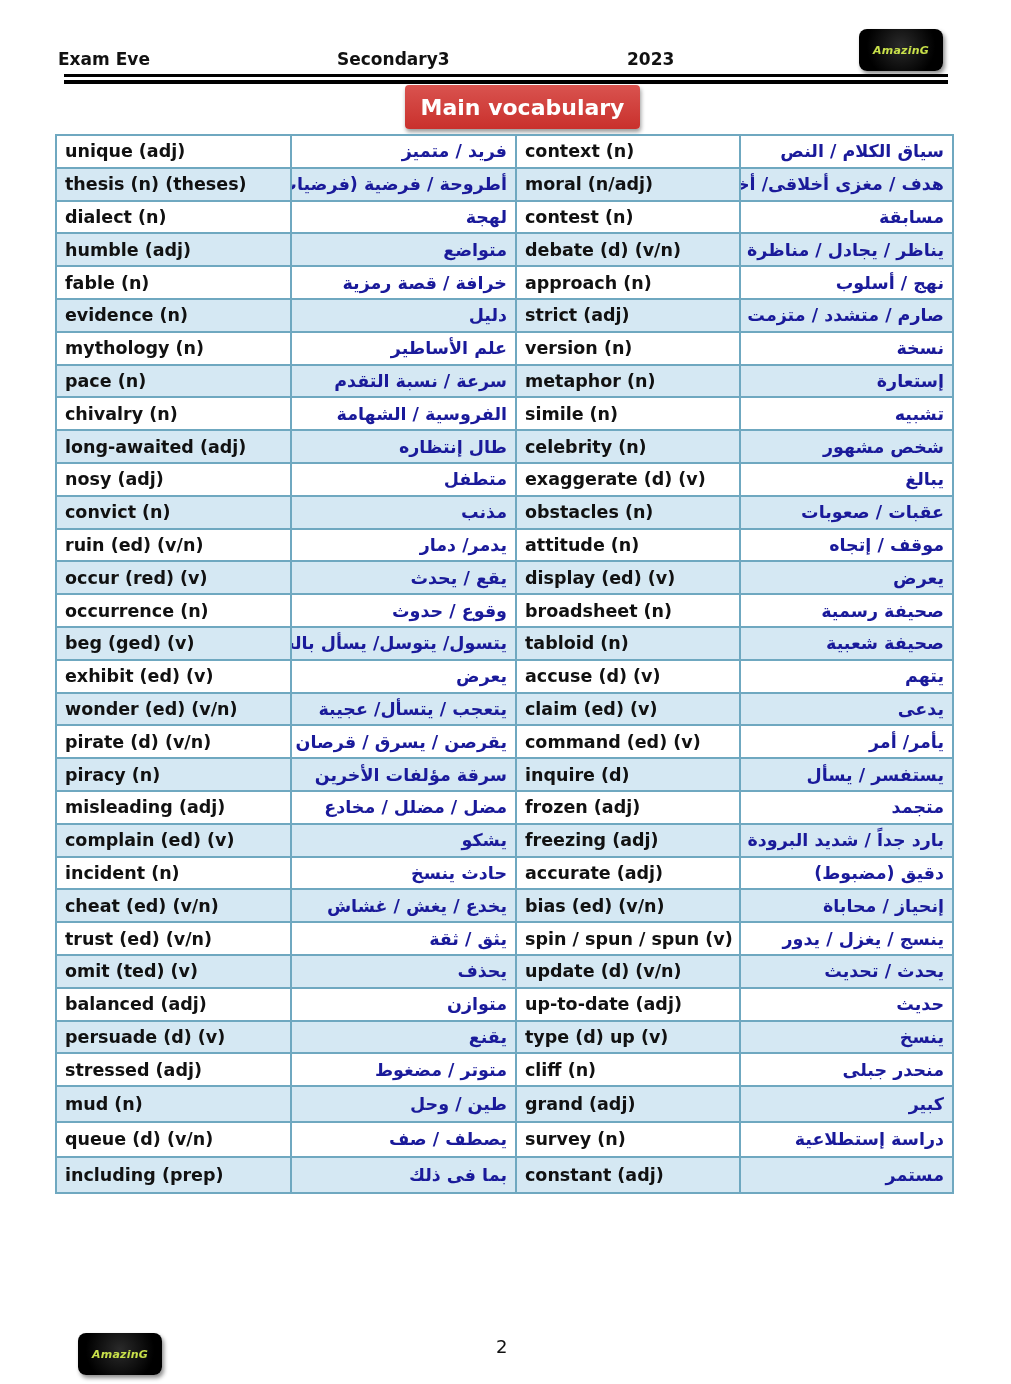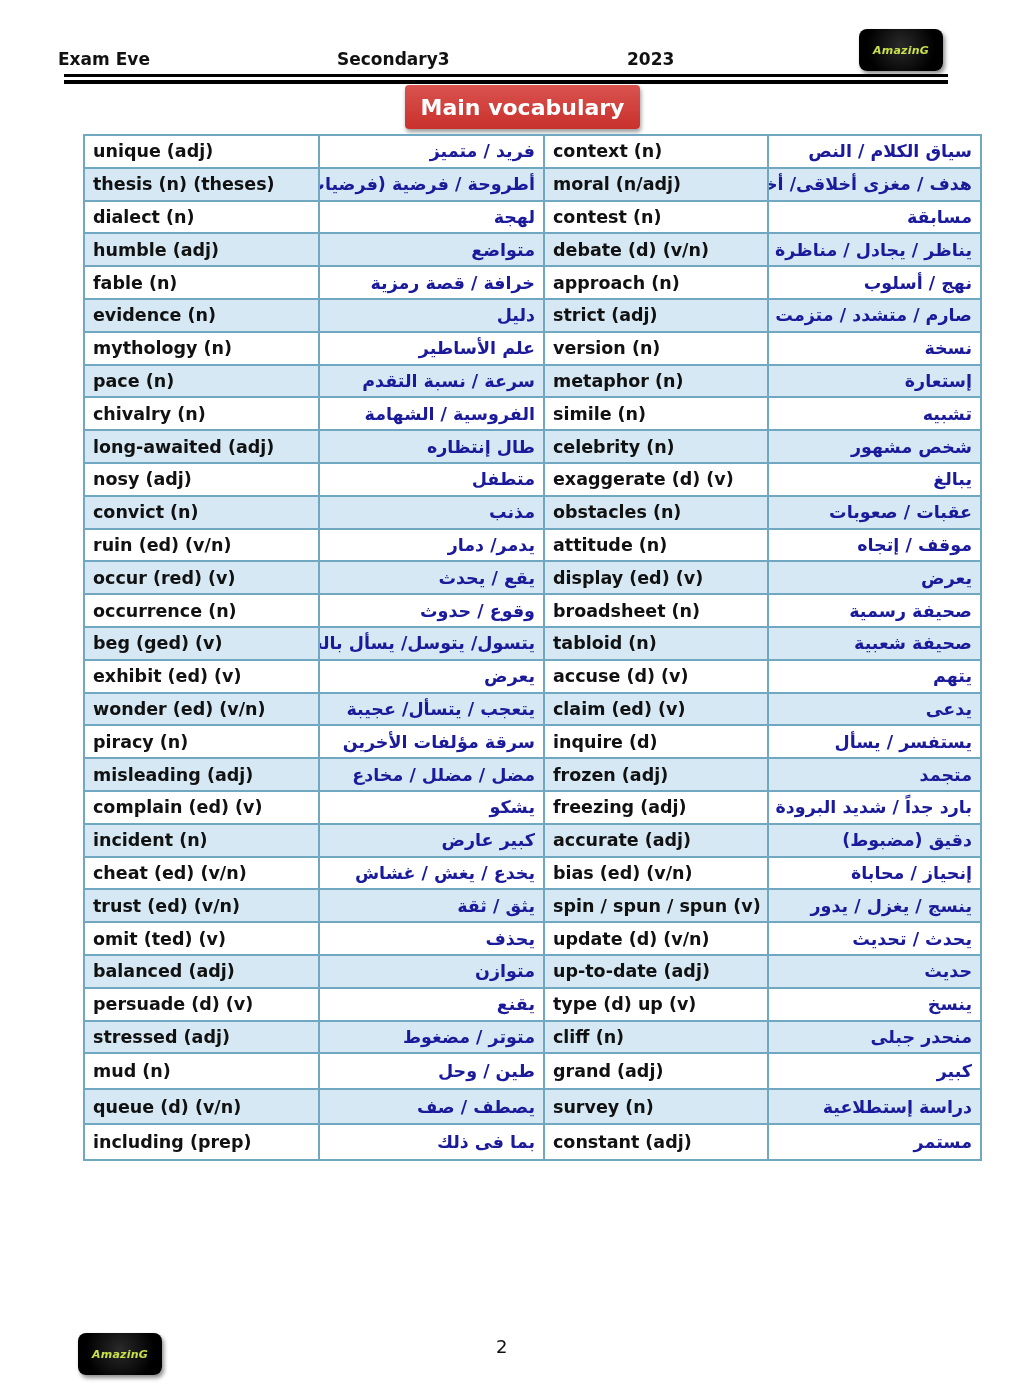--- a/index.html
+++ b/index.html
@@ -39,21 +39,20 @@
     color: #fff; font-size: 22px; font-weight: bold;
     display: flex; align-items: center; justify-content: center;
     font-family: "DejaVu Sans", sans-serif;
   }
   table.vocab {
     position: absolute; left: 55px; top: 134px;
     width: 897px;
     border-collapse: collapse;
     table-layout: fixed;
     border: 2px solid #0369a1;
-    margin-left: 28px;
   }
   table.vocab td {
     border: 2px solid #6fa8c0;
     height: 30.8px;
     padding: 0 8px;
     font-size: 17.5px;
     white-space: nowrap;
     overflow: hidden;
   }
   table.vocab tr:nth-child(even) td { background: #d5e8f3; }
@@ -184,40 +183,46 @@
         <td class="en">accuse (d) (v)</td>
         <td class="ar">يتهم</td>
       </tr>
       <tr>
         <td class="en">wonder (ed) (v/n)</td>
         <td class="ar">يتعجب / يتسأل/ عجيبة</td>
         <td class="en">claim (ed) (v)</td>
         <td class="ar">يدعى</td>
       </tr>
       <tr>
+        <td class="en">pirate (d) (v/n)</td>
+        <td class="ar">يقرصن / يسرق / قرصان</td>
+        <td class="en">command (ed) (v)</td>
+        <td class="ar">يأمر/ أمر</td>
+      </tr>
+      <tr>
         <td class="en">piracy (n)</td>
         <td class="ar">سرقة مؤلفات الأخرين</td>
         <td class="en">inquire (d)</td>
         <td class="ar">يستفسر / يسأل</td>
       </tr>
       <tr>
         <td class="en">misleading (adj)</td>
         <td class="ar">مضل / مضلل / مخادع</td>
         <td class="en">frozen (adj)</td>
         <td class="ar">متجمد</td>
       </tr>
       <tr>
         <td class="en">complain (ed) (v)</td>
         <td class="ar">يشكو</td>
         <td class="en">freezing (adj)</td>
         <td class="ar">بارد جداً / شديد البرودة</td>
       </tr>
       <tr>
         <td class="en">incident (n)</td>
-        <td class="ar">كبير عارض</td>
+        <td class="ar">حادث ينسخ</td>
         <td class="en">accurate (adj)</td>
         <td class="ar">دقيق (مضبوط)</td>
       </tr>
       <tr>
         <td class="en">cheat (ed) (v/n)</td>
         <td class="ar">يخدع / يغش / غشاش</td>
         <td class="en">bias (ed) (v/n)</td>
         <td class="ar">إنحياز / محاباة</td>
       </tr>
       <tr>

